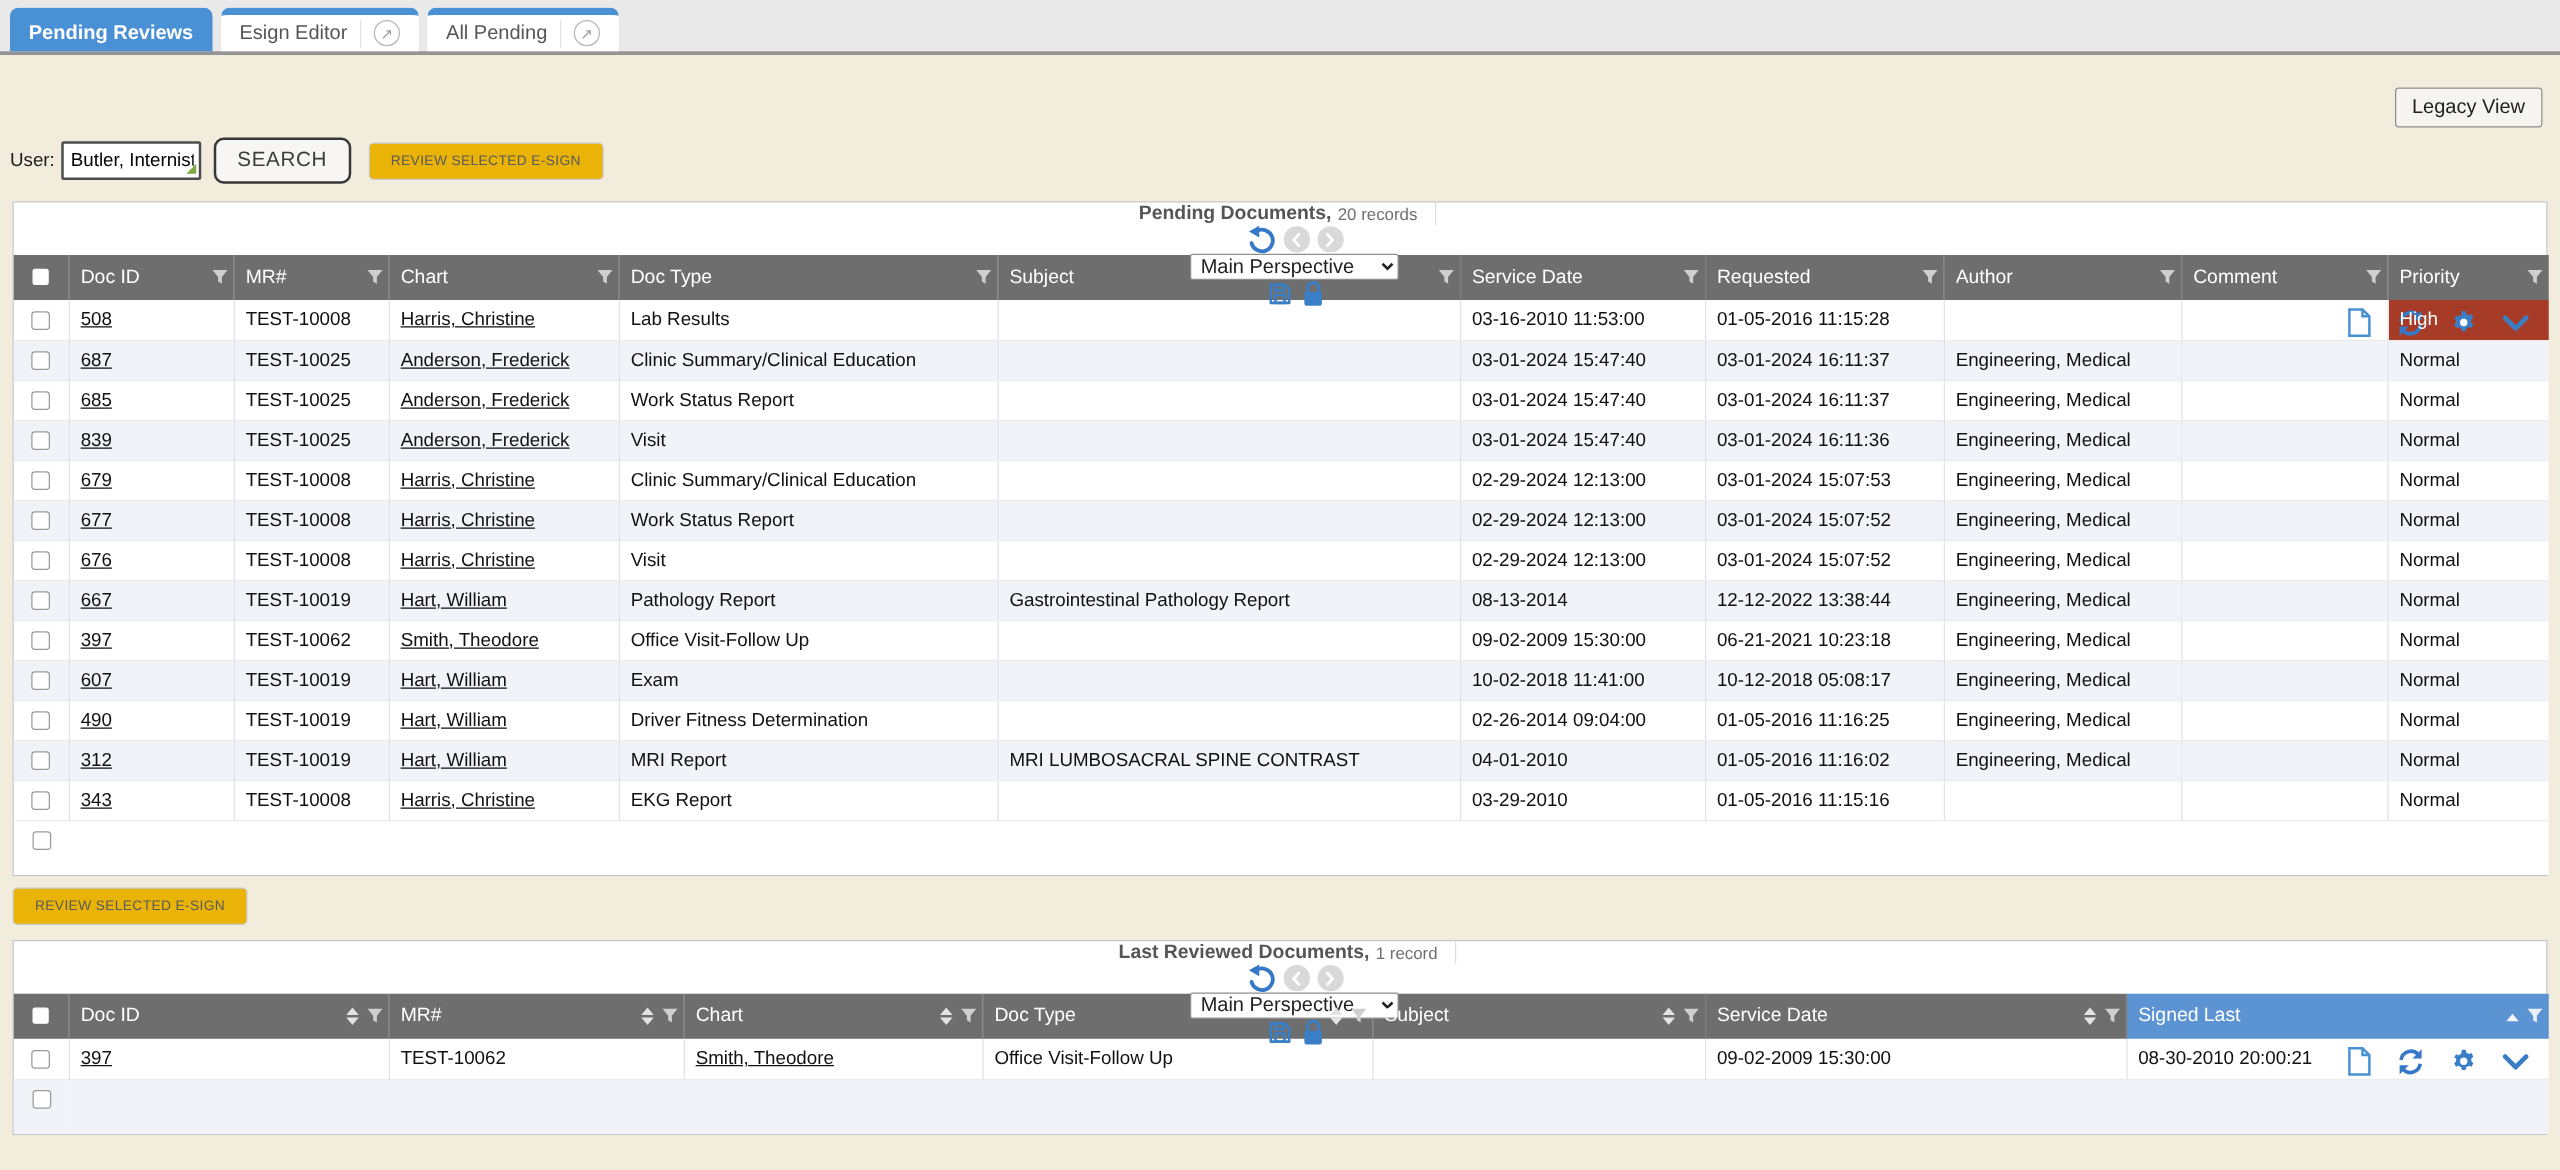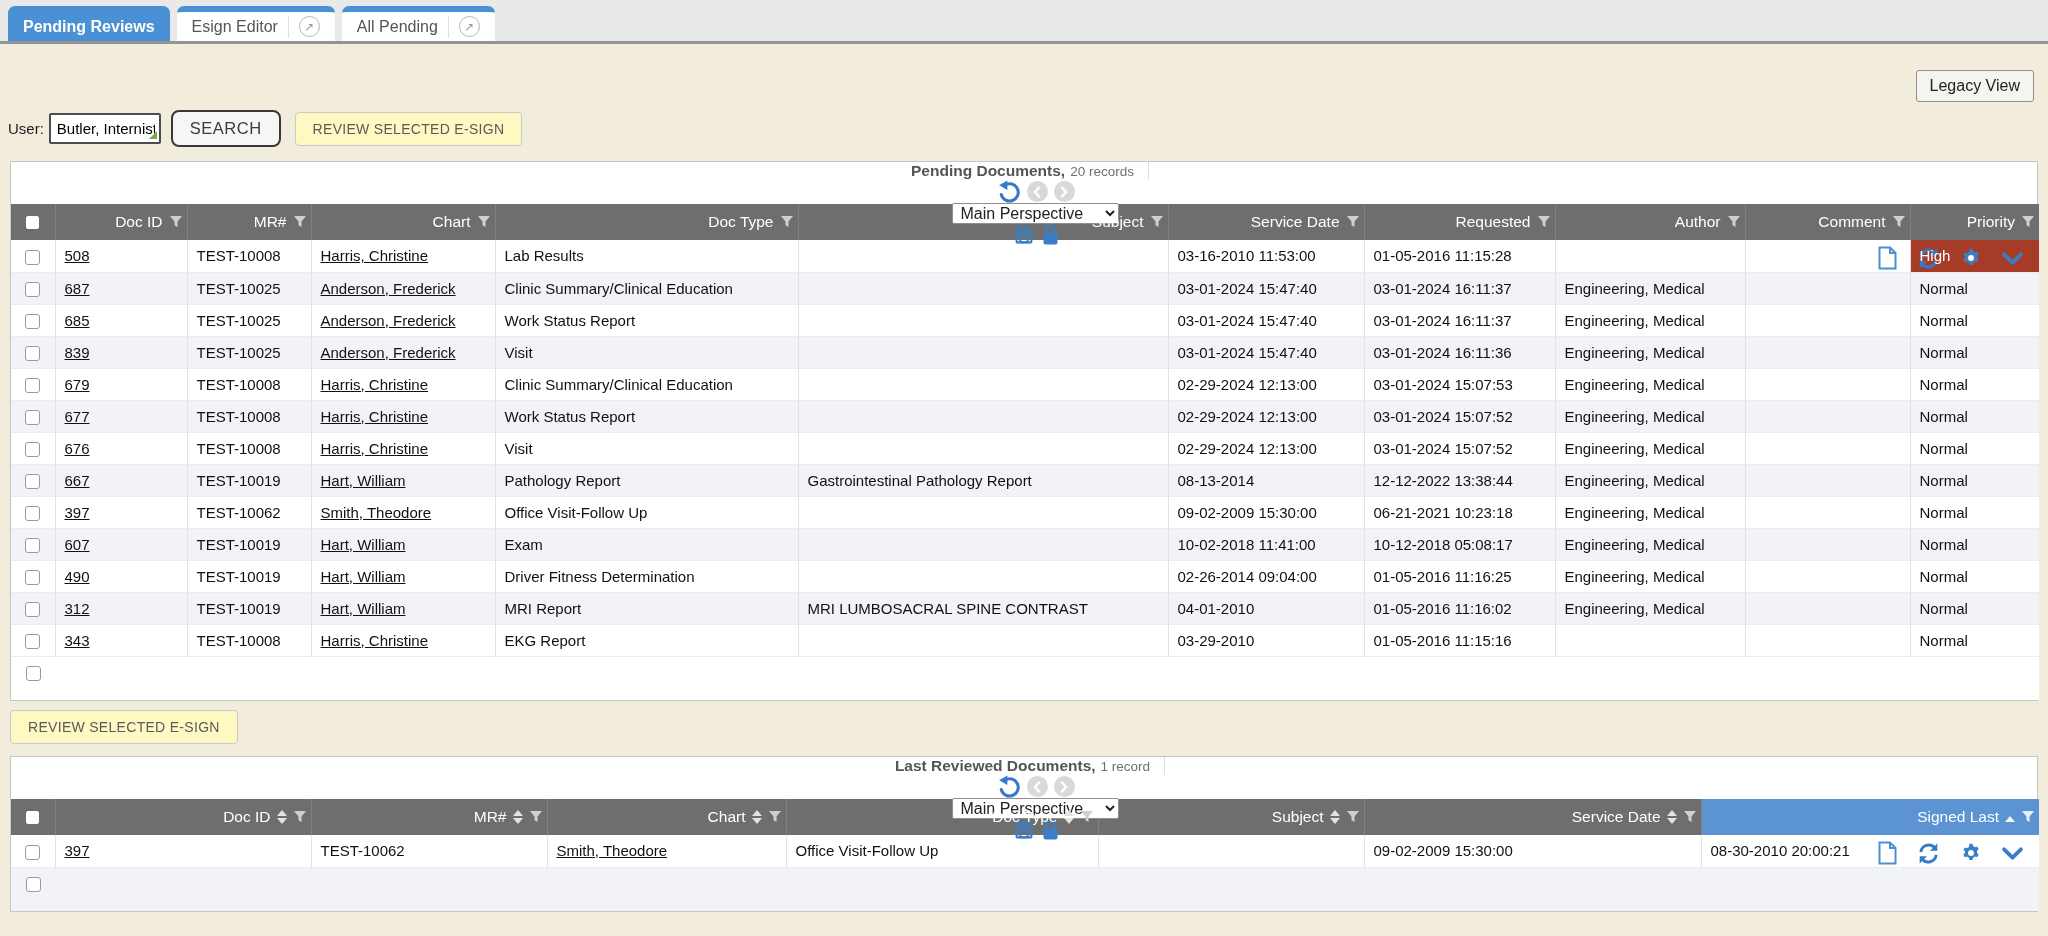--- a/index.html
+++ b/index.html
@@ -48,23 +48,23 @@
   .input-wrap::after {
     content:""; position:absolute; right:4px; bottom:5px;
     border-left:8px solid transparent; border-bottom:8px solid #7fa945;
   }
   .btn-search {
     margin-left:10px; background:#f7f6f4; color:#3c3c3c;
     border:2.5px solid #383838; border-radius:8px;
     font-size:16.5px; padding:7px 17px; letter-spacing:.5px;
   }
   .btn-review {
-    margin-left:14px; background:#fef9c3; color:#5a5a5a;
+    margin-left:14px; background:#eab308; color:#5a5a5a;
     border:1px solid #c9c9c9; border-radius:4px;
-    font-size:14px; padding:8px 17px; letter-spacing:.3px;
+    font-size:11px; padding:8px 17px; letter-spacing:.3px;
   }
   
   .panel { background:#fff; border:1px solid #c6c6c6; margin:0 10px; }
   .toolbar { display:flex; align-items:center; height:42px; padding:0 0 0 12px;flex-direction:column; }
   .tb-title-wrap {
     display:flex; align-items:baseline; gap:5px;
     padding-right:14px; border-right:1px solid #ddd; height:28px; align-items:center;
   }
   .tb-title { font-weight:bold; color:#555; font-size:15.5px; }
   .tb-records { color:#6f6f6f; font-size:13.5px; }
@@ -77,21 +77,21 @@
   .perspective {
     margin-left:10px; height:31px; min-width:167px;
     border:1px solid #8f8f8f; border-radius:2px; background:#fff;
     font-size:16px; padding:0 4px; color:#222;
     font-family:"Liberation Sans","DejaVu Sans",sans-serif;
   }
   .tb-right { margin-left:auto; display:flex; align-items:center; gap:20px; padding-right:14px; }
   
   table { border-collapse:collapse; table-layout:fixed; width:100%; }
   thead th {
-    background:#6e6e6e; color:#fff; font-weight:normal; text-align:right;
+    background:#6e6e6e; color:#fff; font-weight:normal; text-align:left;
     height:36px; padding:0 4px 0 9px; font-size:15.5px;
     border-right:1px solid #818181;
   }
   thead th:last-child { border-right:none; }
   th .hdr { display:flex; align-items:center; gap:6px; }
   th .hdr-label { flex:1 1 auto; overflow:hidden; white-space:nowrap; }
   th.sorted { background:#5b93d3; border-right-color:#5b93d3; }
   td {
     height:32px; padding:0 9px; font-size:15px; color:#111;
     border-right:1px solid #e2e2e2; overflow:hidden; white-space:nowrap;

